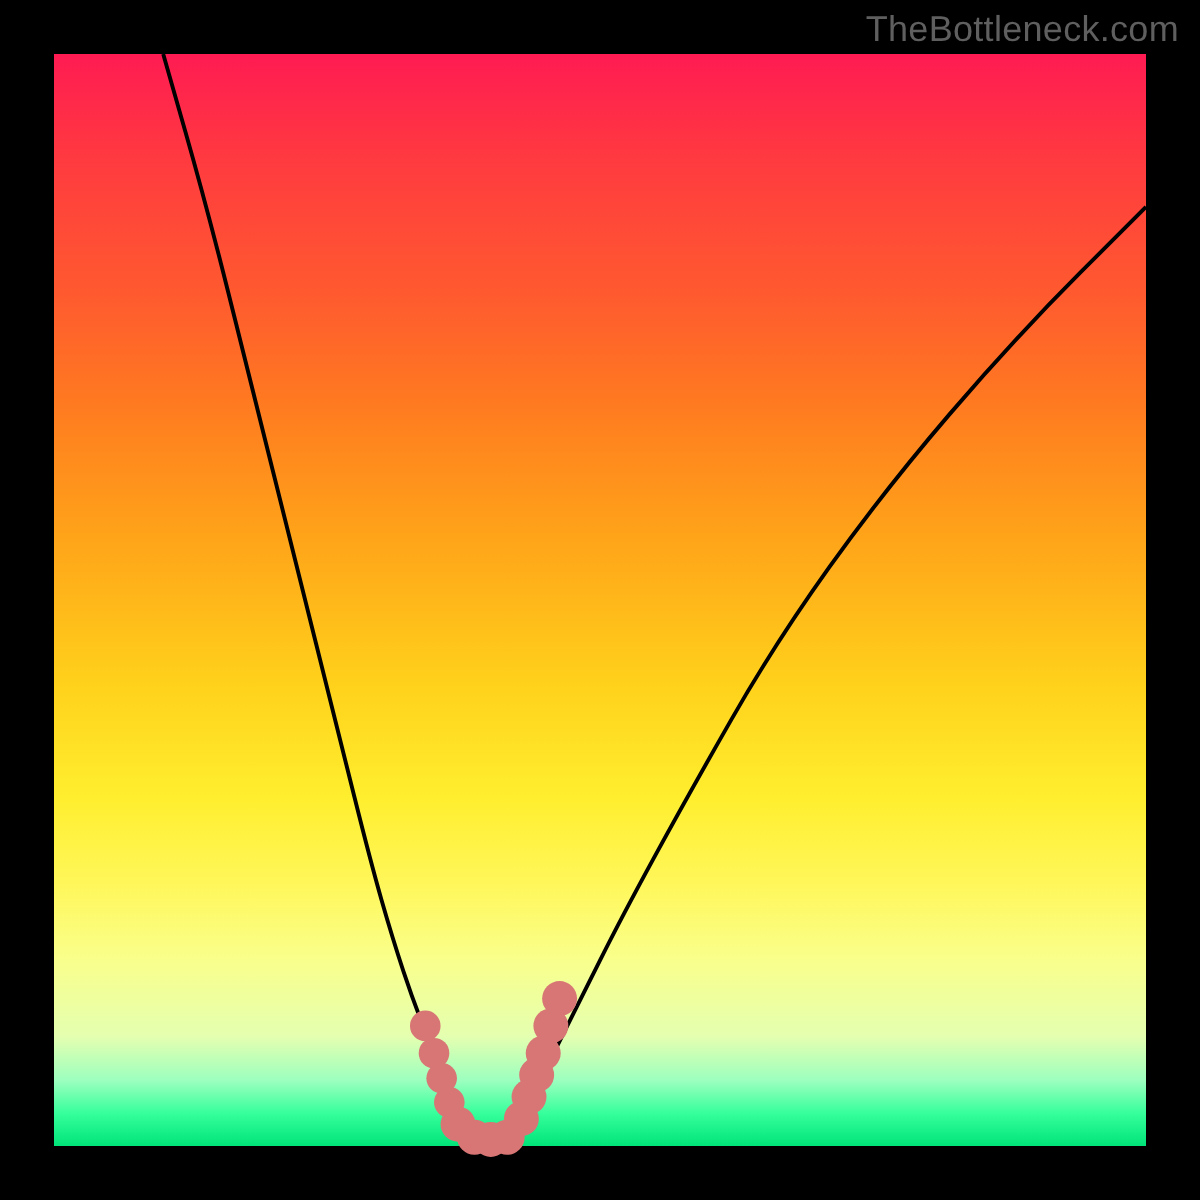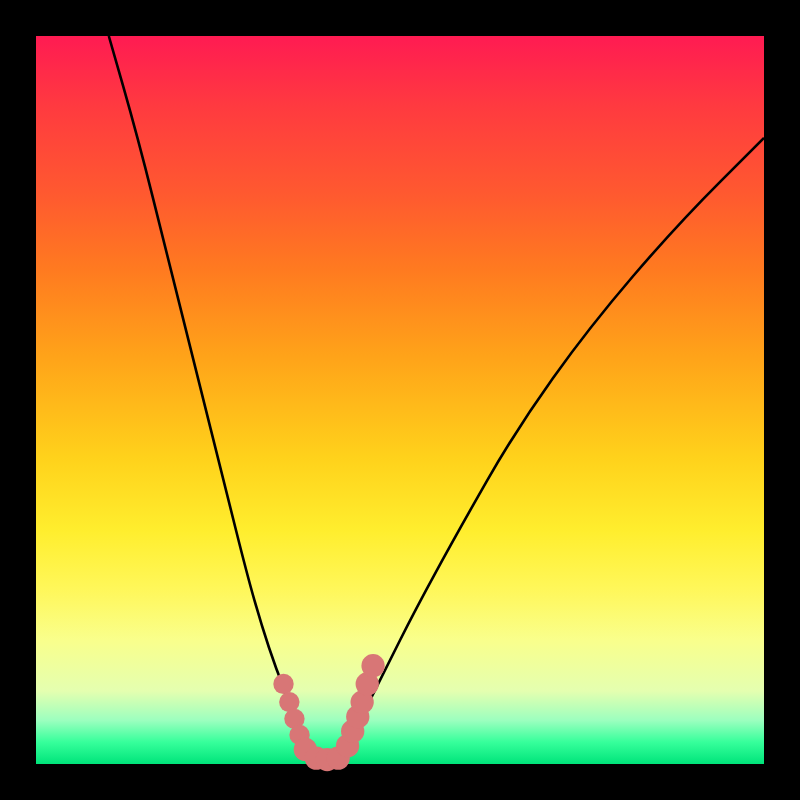--- a/index.html
+++ b/index.html
@@ -58,20 +58,21 @@
     top: 0;
     width: 728px;
     height: 728px;
     overflow: visible;
   }
 </style>
 </head>
 <body>
 
 <div class="frame">
+  <div class="watermark">TheBottleneck.com</div>
   <div class="plot">
     <svg class="curves" viewBox="0 0 728 728">
       <path id="left-branch" fill="none" stroke="#000000" stroke-width="2.6" d="M 72.8 0 Q 72.8 0 87.36000000000001 50.95999999999998 Q 101.92000000000002 101.91999999999996 116.48 160.16 Q 131.04 218.40000000000003 145.6 276.64 Q 160.16 334.88 174.72 393.12 Q 189.28 451.36 200.2 495.04 Q 211.11999999999998 538.72 218.39999999999998 564.2 Q 225.68 589.6800000000001 232.96 611.52 Q 240.24 633.36 247.51999999999998 651.56 Q 254.79999999999998 669.76 258.44 680.6800000000001 Q 262.08 691.6 265.72 698.88 Q 269.36 706.16 273 717.0799999999999 T 276.64 728"></path>
       <path id="right-branch" fill="none" stroke="#000000" stroke-width="2.6" d="M 305.76 728 Q 305.76 728 309.4 717.0799999999999 Q 313.04 706.16 320.32000000000005 691.5999999999999 Q 327.6 677.04 338.52 655.2 Q 349.44 633.36 364 604.24 Q 378.56 575.12 400.4 535.0799999999999 Q 422.23999999999995 495.03999999999996 451.36 444.08 Q 480.48 393.12 516.88 342.15999999999997 Q 553.28 291.2 596.96 240.23999999999998 Q 640.64 189.27999999999997 684.3199999999999 145.59999999999997 T 728 101.91999999999996"></path>
       <g id="marker-group">
           <circle cx="247.52" cy="647.92" r="10.191999999999998" fill="#d87676"></circle>
           <circle cx="253.344" cy="666.12" r="10.191999999999998" fill="#d87676"></circle>
           <circle cx="258.44" cy="682.864" r="10.191999999999998" fill="#d87676"></circle>
           <circle cx="263.53600000000006" cy="698.88" r="10.191999999999998" fill="#d87676"></circle>
           <circle cx="269.36" cy="713.44" r="11.648" fill="#d87676"></circle>

